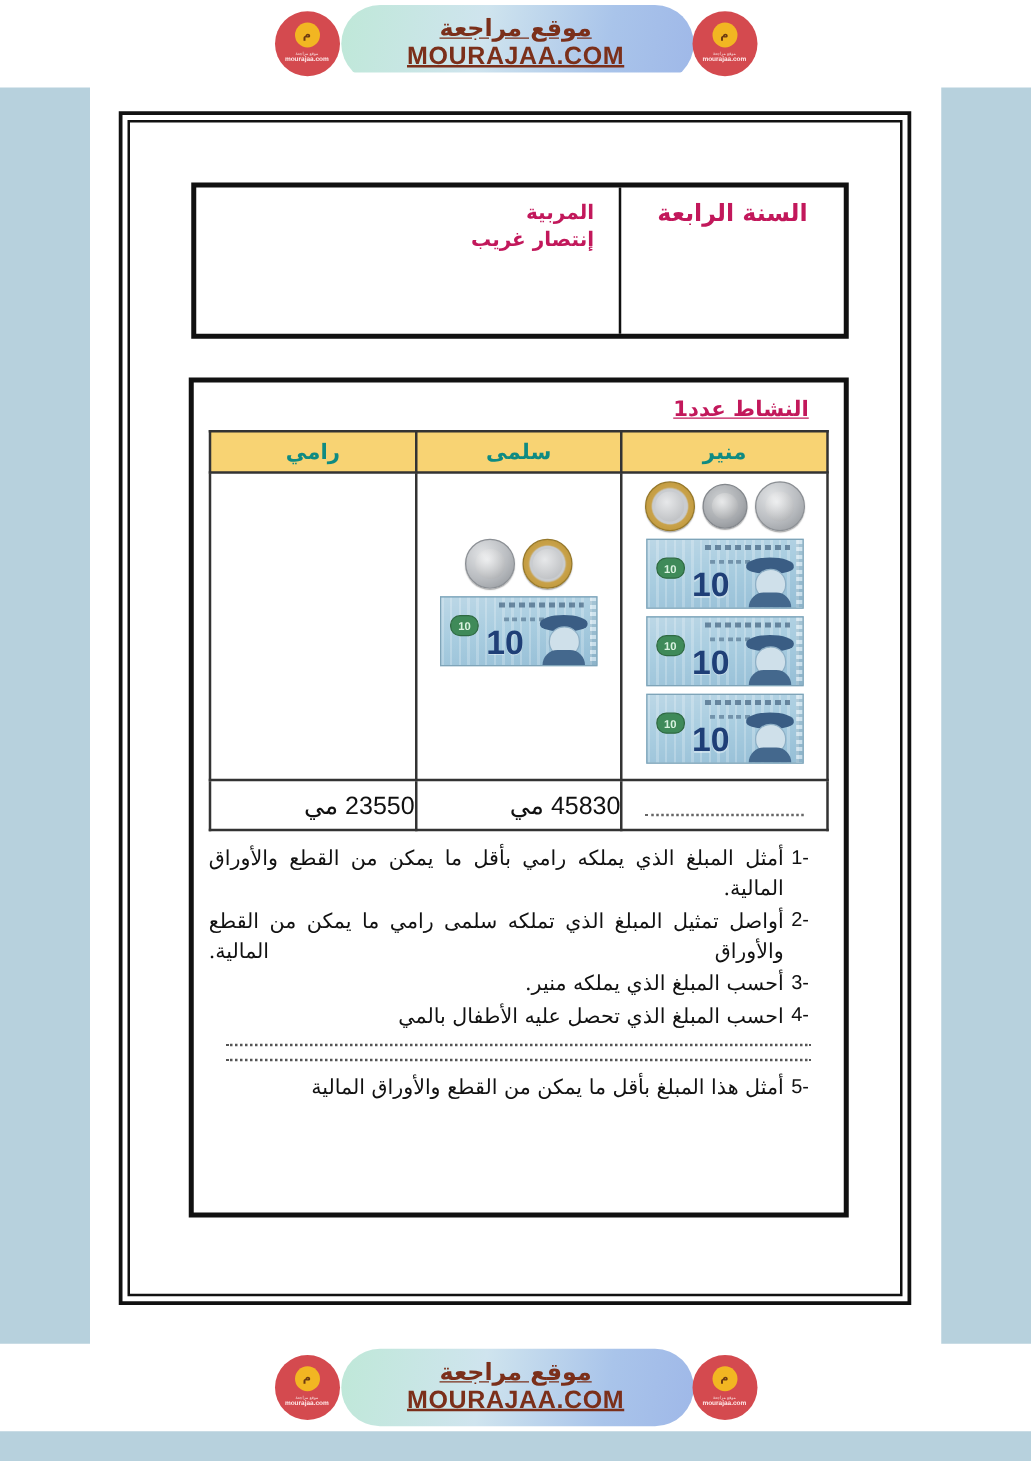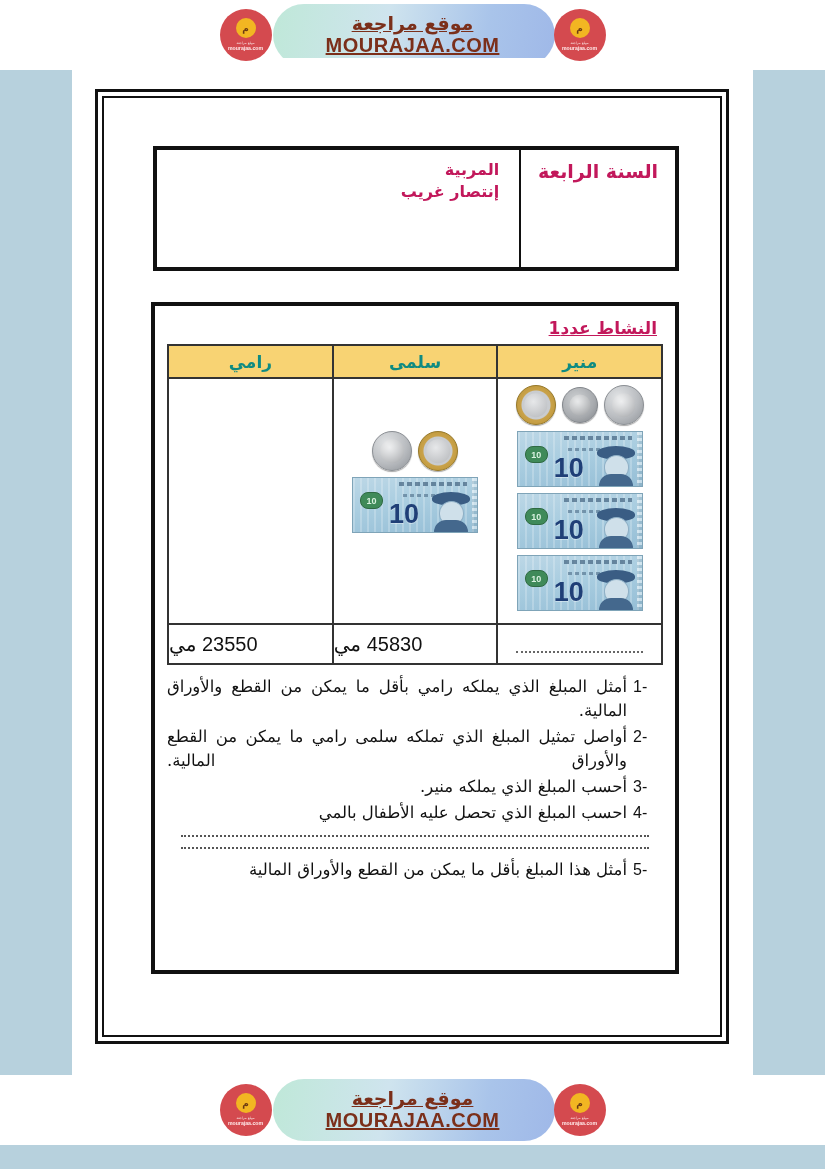--- a/index.html
+++ b/index.html
@@ -155,21 +155,21 @@
   }
   .tt-cell {
     box-sizing: border-box;
     display: flex;
     align-items: flex-start;
     justify-content: center;
     padding-top: 9px;
     text-align: center;
   }
   .tt-left {
-    width: 156px;
+    width: 180px;
     border-left: 2px solid #111;
   }
   .tt-mid {
     width: 228px;
     border-left: 2px solid #111;
   }
   .tt-right {
     width: 138px;
   }
   .tt-text {
@@ -193,21 +193,21 @@
     box-sizing: border-box;
     background: #fff;
     padding: 10px 12px 0 12px;
   }
   .activity-title {
     text-align: right;
     color: #c2185b;
     font-weight: bold;
     font-size: 17px;
     text-decoration: underline;
-    margin: 2px 6px 6px 0;
+    margin: 2px 16px 6px 0;
     direction: rtl;
   }
   .activity-intro {
     text-align: center;
     font-size: 17px;
     color: #111;
     font-family: "DejaVu Serif", "Liberation Serif", serif;
     margin-bottom: 8px;
     direction: rtl;
   }
@@ -236,21 +236,21 @@
     height: 216px;
     vertical-align: top;
     padding: 6px 4px;
     background: #fff;
     border-radius: 16px;
   }
   .cell-amount {
     height: 40px;
     font-size: 20px;
     color: #111;
-    text-align: left;
+    text-align: right;
     font-family: "Liberation Sans", sans-serif;
     padding: 0;
   }
   .dotted-blank {
     display: block;
     border-bottom: 2px dotted #666;
     width: 78%;
     margin: 14px auto 0 auto;
     height: 1px;
   }

